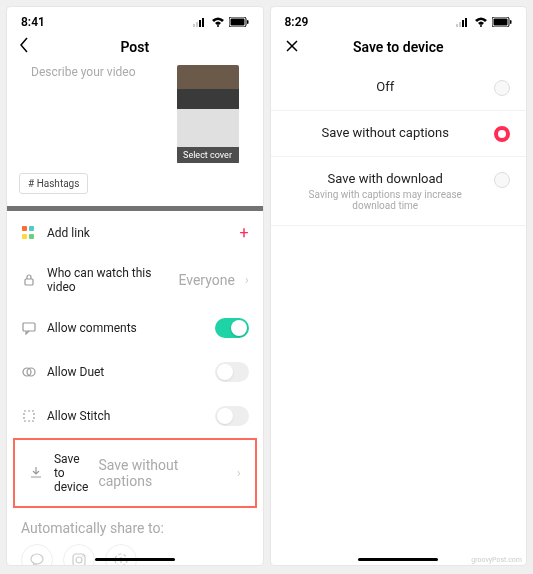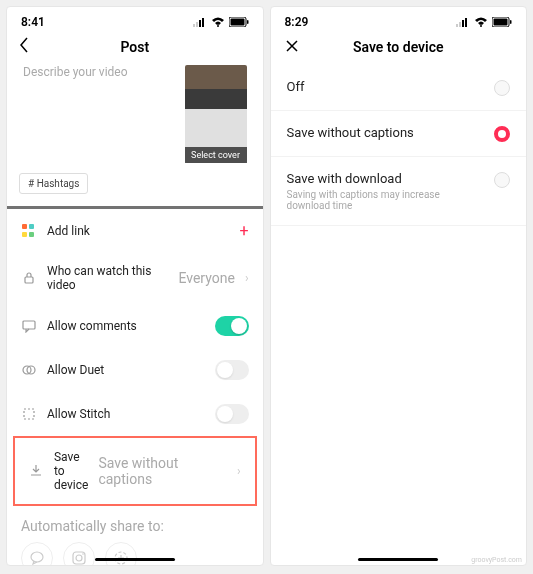--- a/index.html
+++ b/index.html
@@ -7,30 +7,30 @@
   .phone { background: #fff; width: 260px; height: 560px; border-radius: 4px; border: 1px solid #e6e6e6; display: flex; flex-direction: column; position: relative; overflow: hidden; }
 
   .status-bar { display: flex; justify-content: space-between; align-items: center; padding: 8px 14px 4px; font-size: 12px; font-weight: 600; text-align: right; }
   .status-right { display: flex; gap: 4px; align-items: center; }
 
   .nav-bar { display: flex; align-items: center; justify-content: center; position: relative; padding: 6px 12px 10px; }
   .nav-back { position: absolute; left: 12px; font-size: 16px; font-weight: 300; }
   .nav-close { position: absolute; left: 14px; font-size: 16px; font-weight: 400; }
   .nav-title { font-size: 14px; font-weight: 600; }
 
-  .caption-area { display: flex; padding: 0 16px 10px; gap: 0; }
+  .caption-area { display: flex; padding: 0 24px 10px; gap: 0; }
   .caption-input { flex: 1; font-size: 12px; color: #aaa; }
   .cover-thumb { width: 62px; height: 98px; background: linear-gradient(180deg,#6b5a4a 0%,#6b5a4a 25%,#3a3a3a 25%,#3a3a3a 45%,#e0e0e0 45%,#e0e0e0 100%); position: relative; border-radius: 2px; }
   .cover-label { position: absolute; bottom: 0; left: 0; right: 0; background: rgba(0,0,0,0.65); color: #fff; font-size: 9px; text-align: center; padding: 3px 0; }
 
   .chips { display: flex; gap: 0; padding: 0 12px 12px; }
   .chip { border: 1px solid #ddd; border-radius: 3px; padding: 4px 8px; font-size: 10px; color: #444; }
 
   .row { display: flex; align-items: center; padding: 12px 14px; font-size: 12px; color: #222; gap: 10px; }
-  .row-divider { border-top: 3px solid #737373; }
+  .row-divider { border-top: 5px solid #737373; }
   .row .icon { width: 16px; height: 16px; display: flex; align-items: center; justify-content: center; color: #888; }
   .row .label { flex: 1; }
   .row .value { color: #aaa; font-size: 14px; }
   .chev { color: #ccc; font-size: 12px; }
   .plus { color: #ff2d55; font-size: 16px; font-weight: 400; }
 
   .toggle { width: 34px; height: 20px; border-radius: 10px; position: relative; }
   .toggle::after { content: ''; position: absolute; width: 16px; height: 16px; border-radius: 50%; background: #fff; top: 2px; transition: none; }
   .toggle.on { background: #1ed3a6; }
   .toggle.on::after { right: 2px; box-shadow: 0 1px 2px rgba(0,0,0,0.2); }
@@ -45,21 +45,21 @@
   .share-circle { width: 32px; height: 32px; border-radius: 50%; border: 1px solid #eee; display: flex; align-items: center; justify-content: center; color: #bbb; font-size: 14px; }
 
   .bottom-buttons { display: flex; gap: 8px; padding: 10px 12px 14px; }
   .btn { flex: 1; padding: 11px 0; border-radius: 4px; font-size: 12px; font-weight: 600; display: flex; align-items: center; justify-content: center; gap: 6px; }
   .btn-drafts { background: #fff; border: 1px solid #ddd; color: #222; }
   .btn-post { background: #ff2d55; color: #fff; border: none; }
 
   .home-indicator { width: 80px; height: 3px; background: #000; border-radius: 3px; position: absolute; bottom: 4px; left: 50%; transform: translateX(-50%); }
 
   .option-row { display: flex; align-items: flex-start; padding: 14px 16px; gap: 10px; border-bottom: 1px solid #f2f2f2; }
-  .option-main { flex: 1; }
+  .option-main { flex: 1; text-align: center; }
   .option-title { font-size: 13px; color: #222; }
   .option-sub { font-size: 10px; color: #aaa; margin-top: 3px; }
   .radio { width: 16px; height: 16px; border-radius: 50%; border: 1px solid #ddd; background: #f8f8f8; flex-shrink: 0; margin-top: 1px; }
   .radio.selected { border: 4px solid #ff2d55; background: #fff; }
 
   .dots-icon { display: flex; flex-wrap: wrap; width: 14px; height: 14px; gap: 2px; }
   .dots-icon span { width: 5px; height: 5px; border-radius: 1px; }
 
   .watermark { position: absolute; bottom: 1px; right: 4px; font-size: 7px; color: #ccc; }
 </style>

